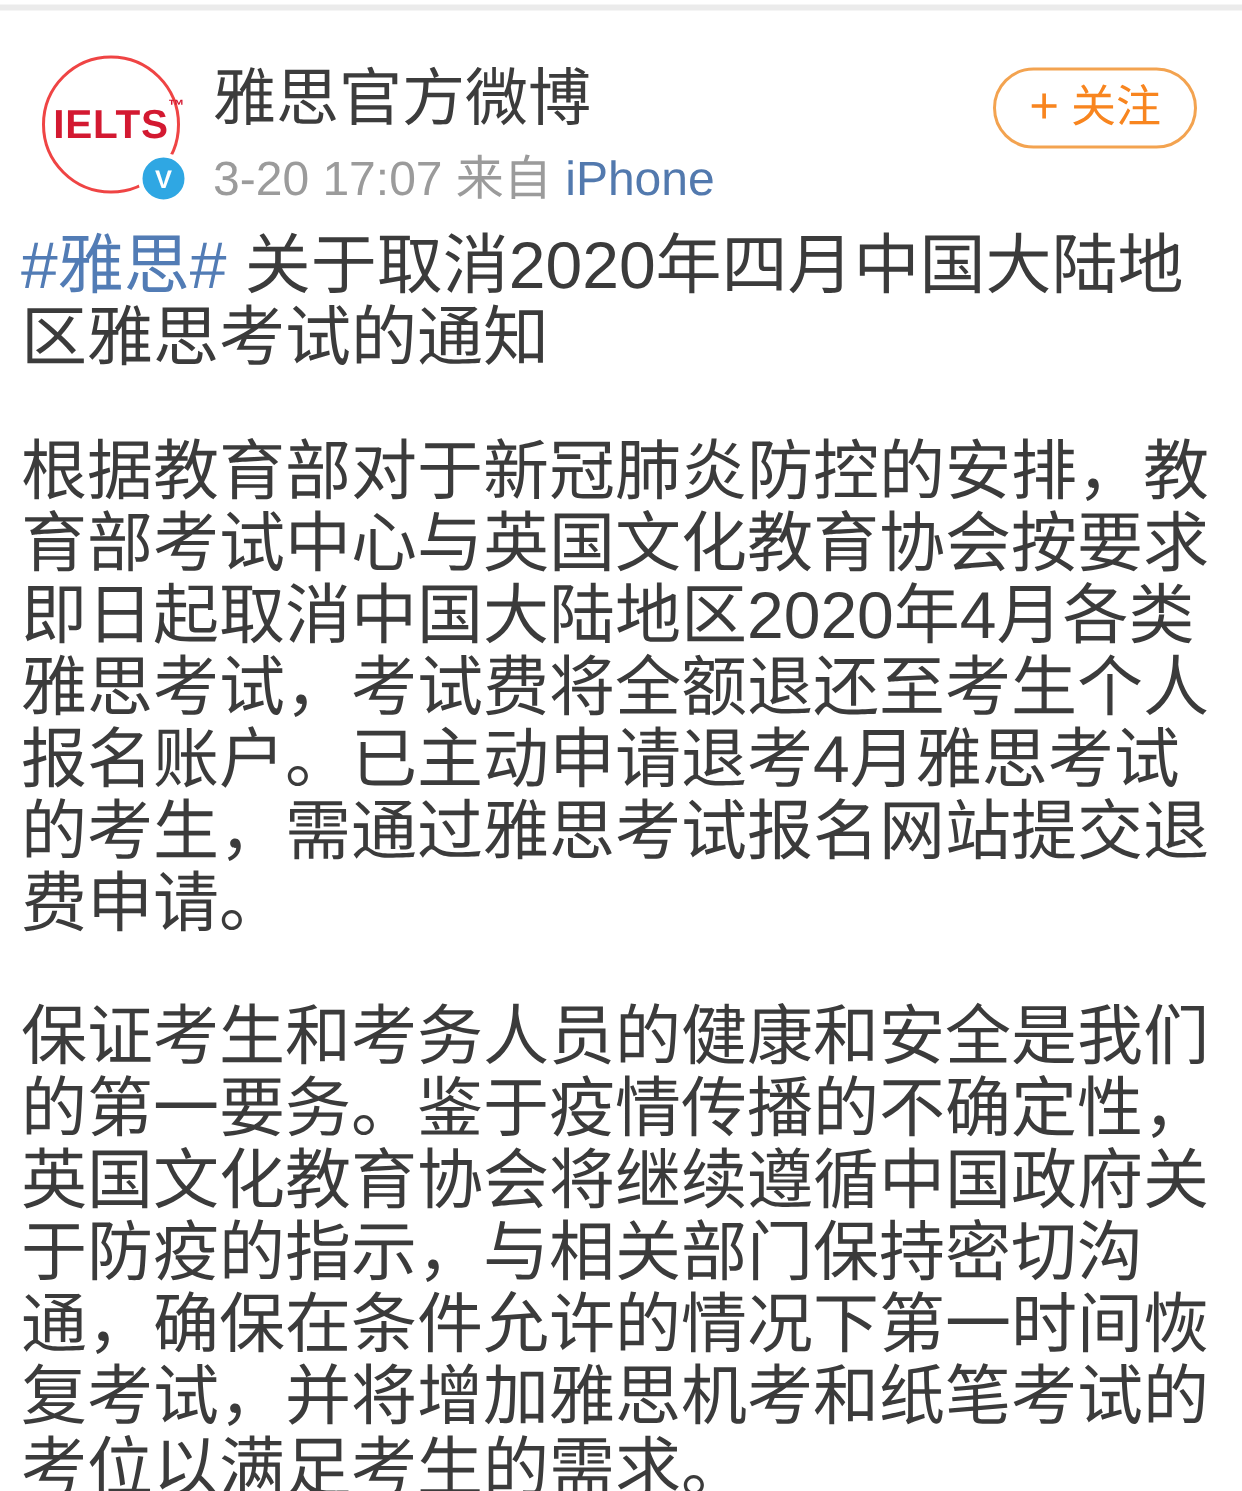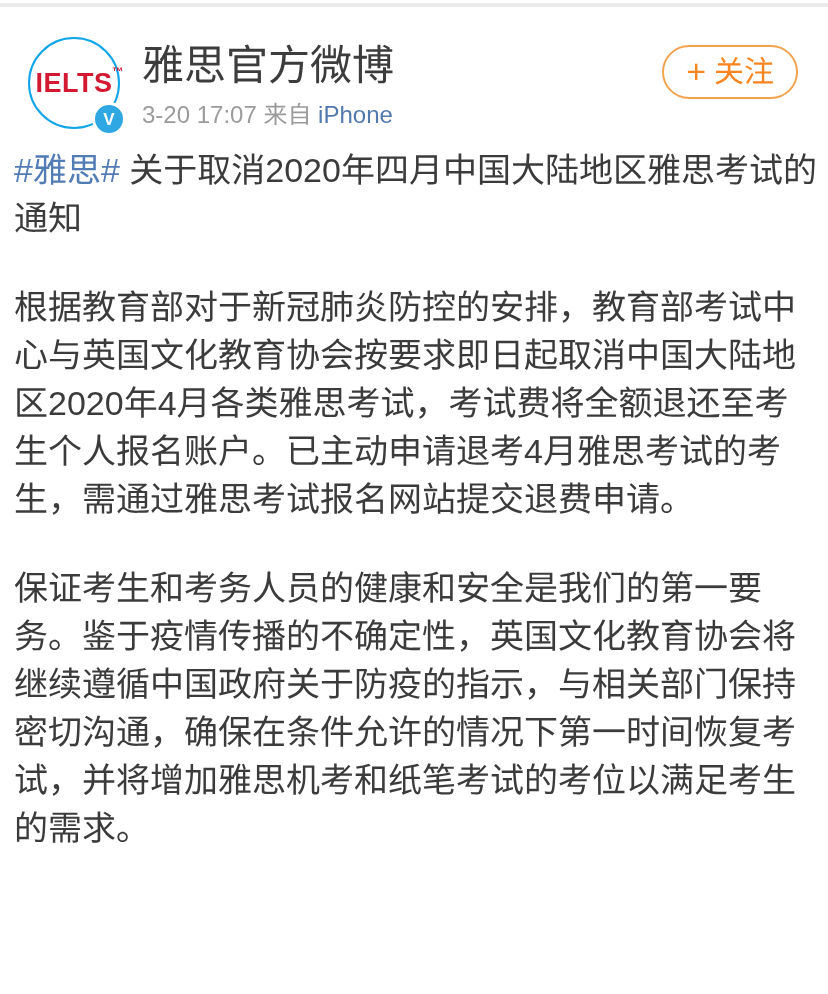--- a/index.html
+++ b/index.html
@@ -31,21 +31,21 @@
     position: relative;
     width: 92px;
     height: 92px;
     flex: none;
   }
   .avatar {
     width: 92px;
     height: 92px;
     border-radius: 50%;
     background: #ffffff;
-    border: 2px solid #0ea5e9;
+    border: 2px solid #ef4444;
     display: flex;
     align-items: center;
     justify-content: center;
   }
   .avatar-logo {
     color: #d31931;
     font-weight: bold;
     font-size: 27px;
     letter-spacing: 0.5px;
     position: relative;
@@ -84,21 +84,21 @@
   }
   .user-name {
     font-size: 42px;
     color: #3c3c3c;
     line-height: 1.1;
     text-decoration: none;
     display: inline-block;
   }
   .meta-row {
     margin-top: 13px;
-    font-size: 24px;
+    font-size: 32px;
     color: #9b9b9b;
     line-height: 1.1;
   }
   .source-link {
     color: #5279ae;
     text-decoration: none;
   }
   .follow-button {
     flex: none;
     margin-top: 8px;
@@ -122,21 +122,21 @@
     font-weight: 400;
     position: relative;
     top: -1px;
   }
   
   .post-content {
     padding: 17px 8px 0 14px;
   }
   .post-content p {
     margin: 0 0 41px 0;
-    font-size: 34px;
+    font-size: 44px;
     line-height: 48px;
     color: #3b3b3b;
     word-break: normal;
     overflow-wrap: break-word;
     text-align: left;
   }
   .hashtag-link {
     color: #527cb5;
     text-decoration: none;
   }

